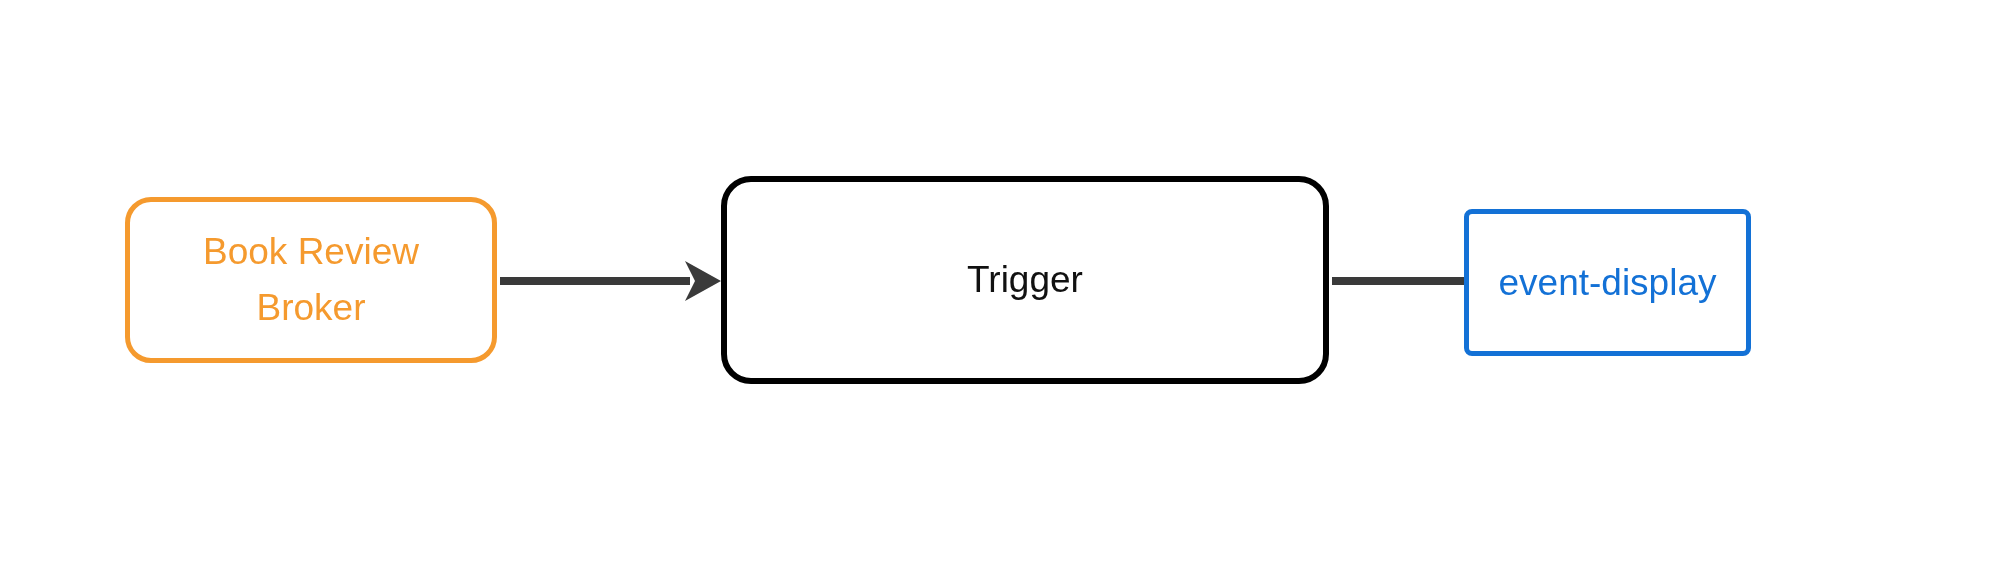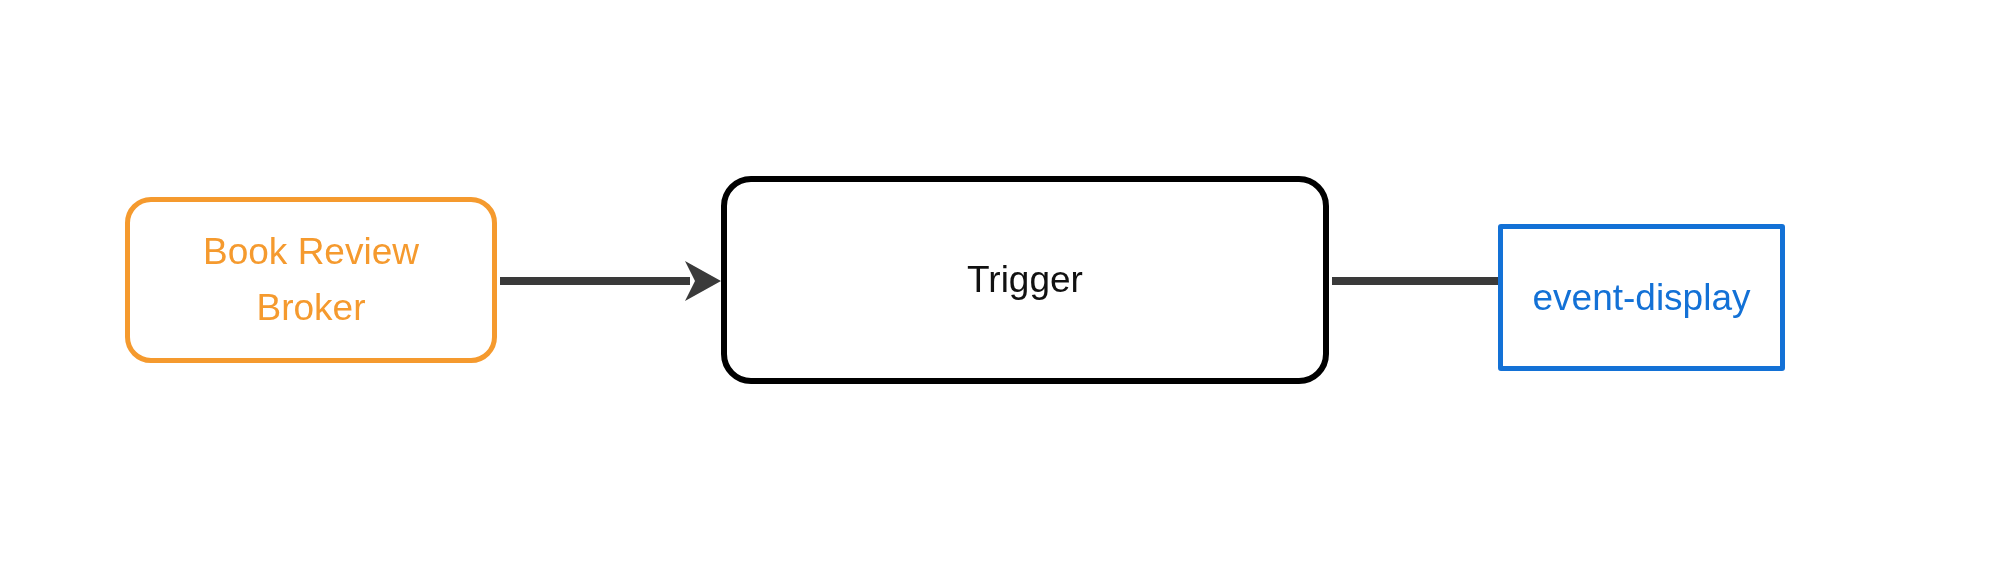--- a/index.html
+++ b/index.html
@@ -38,26 +38,25 @@
     color: var(--c-broker, #f59a2e);
   }
   #node-trigger {
     left: 721px; top: 176px;
     width: 608px; height: 208px;
     border: 6px solid var(--c-trigger, #000000);
     border-radius: 30px;
     color: #111111;
   }
   #node-sink {
-    left: 1498px; top: 209px;
+    left: 1464px; top: 209px;
     width: 287px; height: 147px;
     border: 5px solid var(--c-sink, #1371d6);
-    border-radius: 3px;
+    border-radius: 8px;
     color: var(--c-sink, #1371d6);
-    margin-top: 15px;
   }
 
   .arrow {
     position: absolute;
     color: var(--c-arrow, #3a3a3a);
   }
   #arrow-1 { left: 499px; top: 251px; }
   #arrow-2 { left: 1331px; top: 251px; }
   .arrow svg { display: block; }
 </style>

